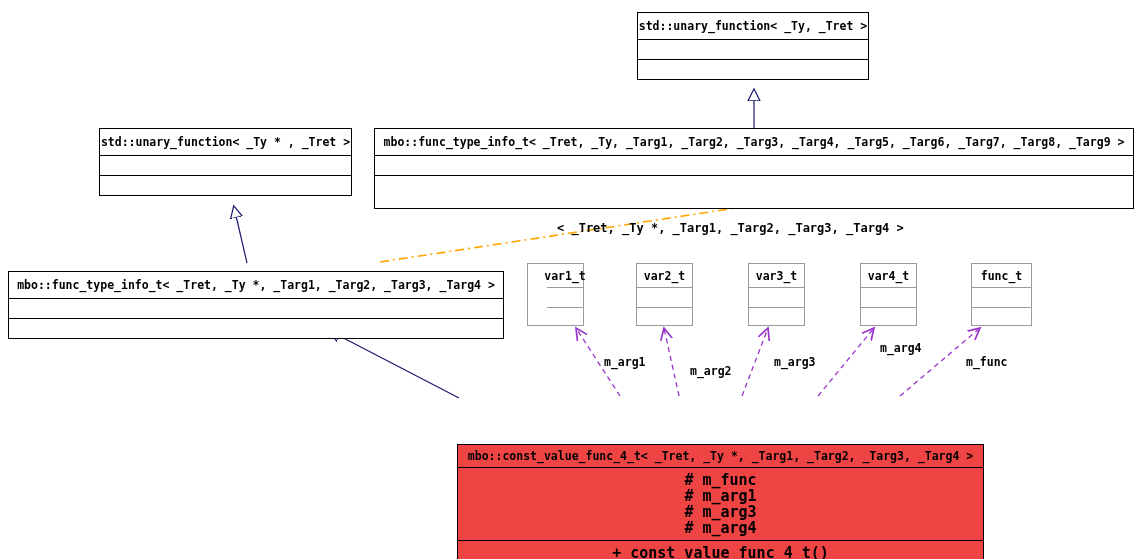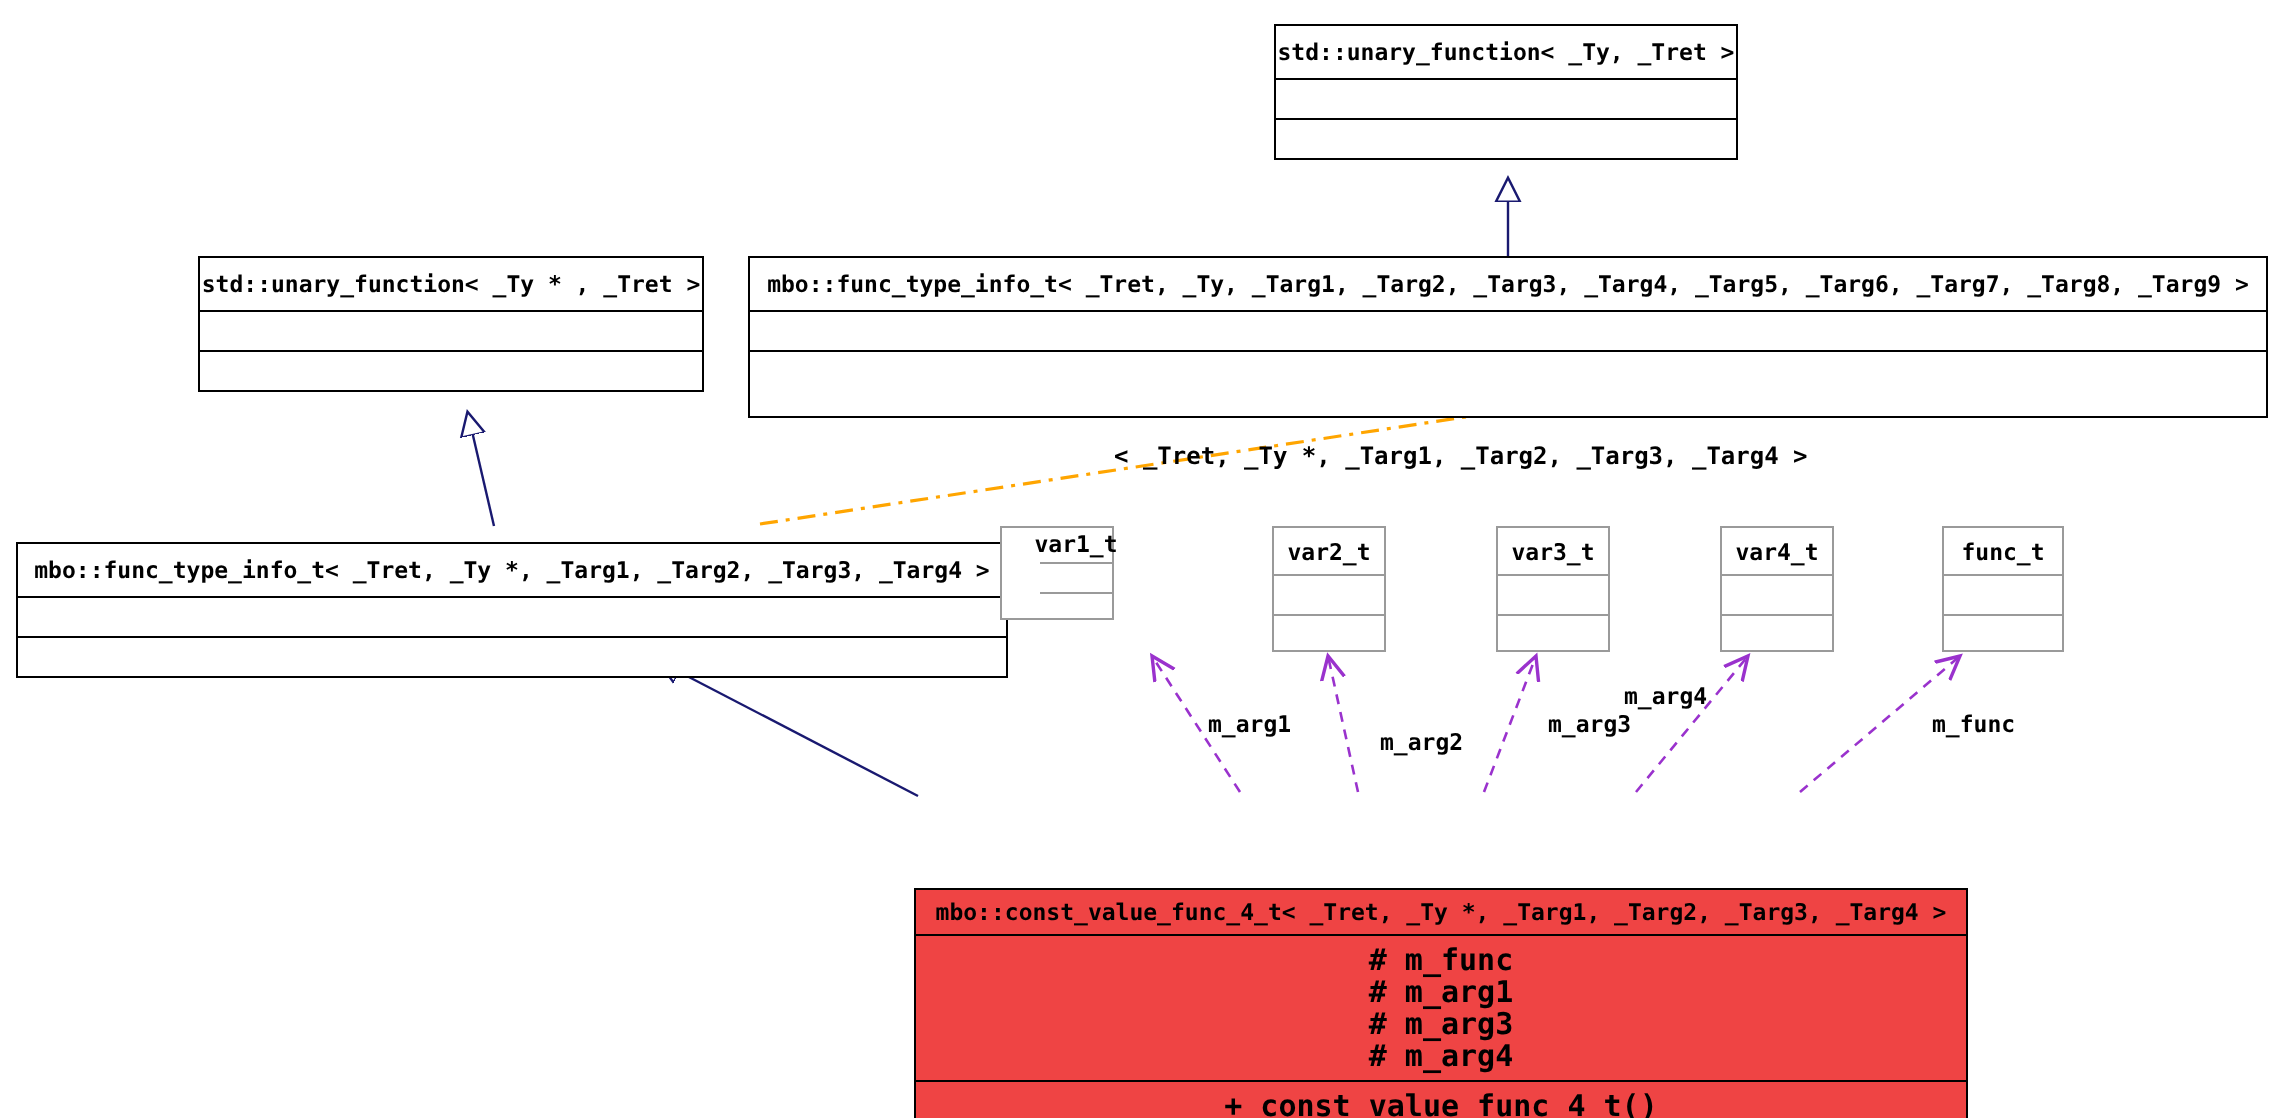--- a/index.html
+++ b/index.html
@@ -130,21 +130,21 @@
     <div class="uml-section" style="height:20px;"></div>
     <div class="uml-section" style="height:20px;"></div>
   </div>
 
   <div class="uml-box" style="left:8px; top:271px; width:496px; height:68px;">
     <div class="uml-title" style="height:26px;">mbo::func_type_info_t&lt; _Tret, _Ty *, _Targ1, _Targ2, _Targ3, _Targ4 &gt;</div>
     <div class="uml-section" style="height:20px;"></div>
     <div class="uml-section" style="height:20px;"></div>
   </div>
 
-  <div class="uml-box grayline" style="left:500px; top:263px; width:57px; height:47px;padding-left:19px;">
+  <div class="uml-box grayline" style="left:527px; top:263px; width:57px; height:63px;padding-left:19px;">
     <div class="uml-title" style="height:23px;">var1_t</div>
     <div class="uml-section" style="height:20px;"></div>
     <div class="uml-section" style="height:18px;"></div>
   </div>
 
   <div class="uml-box grayline" style="left:636px; top:263px; width:57px; height:63px;">
     <div class="uml-title" style="height:23px;">var2_t</div>
     <div class="uml-section" style="height:20px;"></div>
     <div class="uml-section" style="height:18px;"></div>
   </div>
@@ -179,16 +179,16 @@
       <div class="uml-meth">+ const_value_func_4_t()</div>
       <div class="uml-meth">+ operator()()</div>
     </div>
   </div>
 
   <div class="tmpl-label" style="left:557px; top:221px;">&lt; _Tret, _Ty *, _Targ1, _Targ2, _Targ3, _Targ4 &gt;</div>
 
   <div class="edge-label" style="left:604px; top:355px;">m_arg1</div>
   <div class="edge-label" style="left:690px; top:364px;">m_arg2</div>
   <div class="edge-label" style="left:774px; top:355px;">m_arg3</div>
-  <div class="edge-label" style="left:812px; top:341px;">m_arg4</div>
+  <div class="edge-label" style="left:880px; top:341px;">m_arg4</div>
   <div class="edge-label" style="left:966px; top:355px;">m_func</div>
 
 </div>
 
 </body></html>

